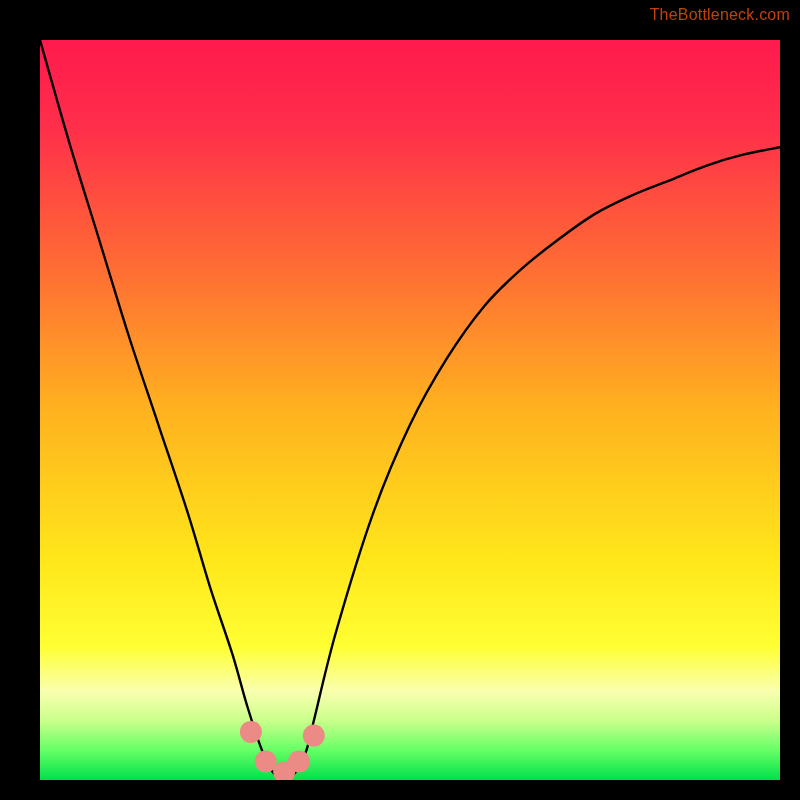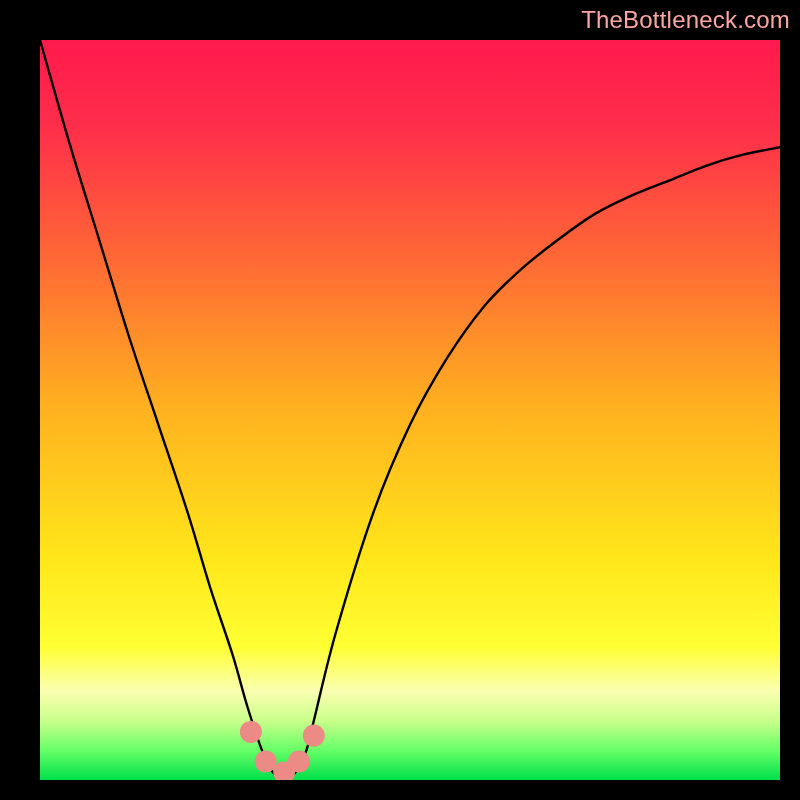--- a/index.html
+++ b/index.html
@@ -22,22 +22,22 @@
     left: 40px;
     top: 40px;
     width: 740px;
     height: 740px;
     overflow: hidden;
   }
   .watermark {
     position: absolute;
     top: 6px;
     right: 10px;
-    color: #fca5a5;
-    font-size: 24px;
+    color: #c2410c;
+    font-size: 16px;
     font-weight: 400;
     letter-spacing: 0.2px;
     user-select: none;
   }
 </style>
 </head>
 <body>
 
 <div class="frame">
 

